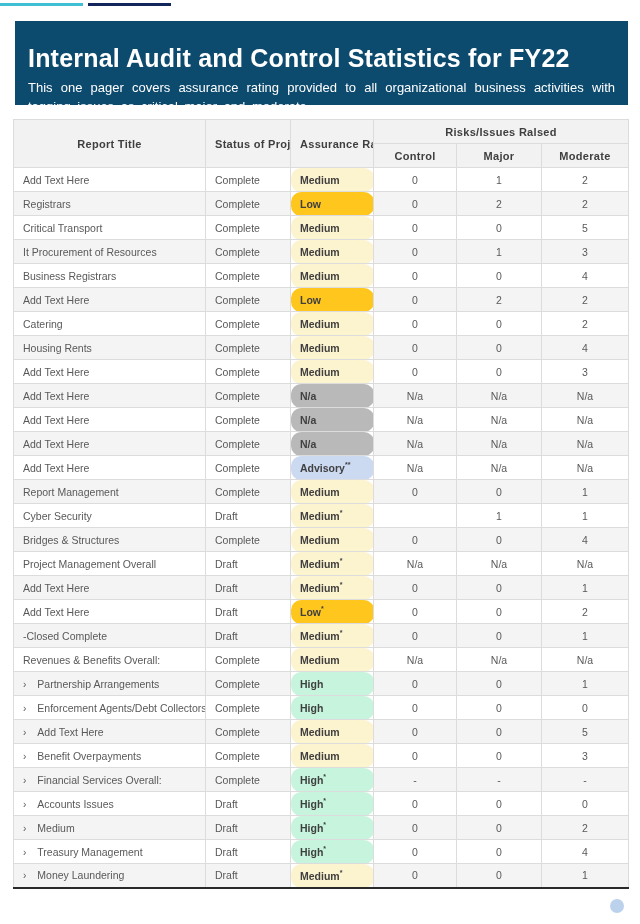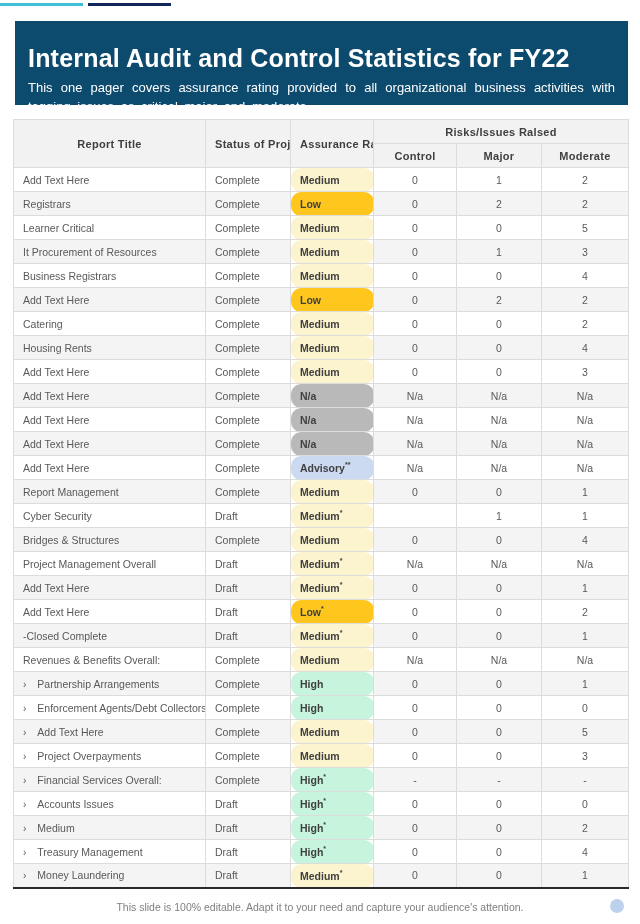--- a/index.html
+++ b/index.html
@@ -111,21 +111,21 @@
         </tr>
         <tr class="even">
           <td class="c-title"><span>Registrars</span></td>
           <td class="c-status">Complete</td>
           <td class="c-rating" style="background: rgb(255, 198, 30);"><span>Low</span></td>
           <td class="c-num">0</td>
           <td class="c-num">2</td>
           <td class="c-num">2</td>
         </tr>
         <tr>
-          <td class="c-title"><span>Learner Critical</span></td>
+          <td class="c-title"><span>Critical Transport</span></td>
           <td class="c-status">Complete</td>
           <td class="c-rating" style="background: rgb(252, 243, 207);"><span>Medium</span></td>
           <td class="c-num">0</td>
           <td class="c-num">0</td>
           <td class="c-num">5</td>
         </tr>
         <tr class="even">
           <td class="c-title"><span>It Procurement of Resources</span></td>
           <td class="c-status">Complete</td>
           <td class="c-rating" style="background: rgb(252, 243, 207);"><span>Medium</span></td>
@@ -287,21 +287,21 @@
         </tr>
         <tr class="even">
           <td class="c-title"><span class="chev">›</span><span>Add Text Here</span></td>
           <td class="c-status">Complete</td>
           <td class="c-rating" style="background: rgb(252, 243, 207);"><span>Medium</span></td>
           <td class="c-num">0</td>
           <td class="c-num">0</td>
           <td class="c-num">5</td>
         </tr>
         <tr>
-          <td class="c-title"><span class="chev">›</span><span>Project Overpayments</span></td>
+          <td class="c-title"><span class="chev">›</span><span>Benefit Overpayments</span></td>
           <td class="c-status">Complete</td>
           <td class="c-rating" style="background: rgb(252, 243, 207);"><span>Medium</span></td>
           <td class="c-num">0</td>
           <td class="c-num">0</td>
           <td class="c-num">3</td>
         </tr>
         <tr class="even">
           <td class="c-title"><span class="chev">›</span><span>Financial Services Overall:</span></td>
           <td class="c-status">Complete</td>
           <td class="c-rating" style="background: rgb(198, 244, 220);"><span>High</span><sup>*</sup></td>
@@ -337,16 +337,15 @@
           <td class="c-title"><span class="chev">›</span><span>Money Laundering</span></td>
           <td class="c-status">Draft</td>
           <td class="c-rating" style="background: rgb(252, 243, 207);"><span>Medium</span><sup>*</sup></td>
           <td class="c-num">0</td>
           <td class="c-num">0</td>
           <td class="c-num">1</td>
         </tr>
       </tbody>
   </table>
 
-  <div class="footer-note">This slide is 100% editable. Adapt it to your need and capture your audience's attention.</div>
   <div class="footer-dot"></div>
 
 </div>
 
 </body></html>

